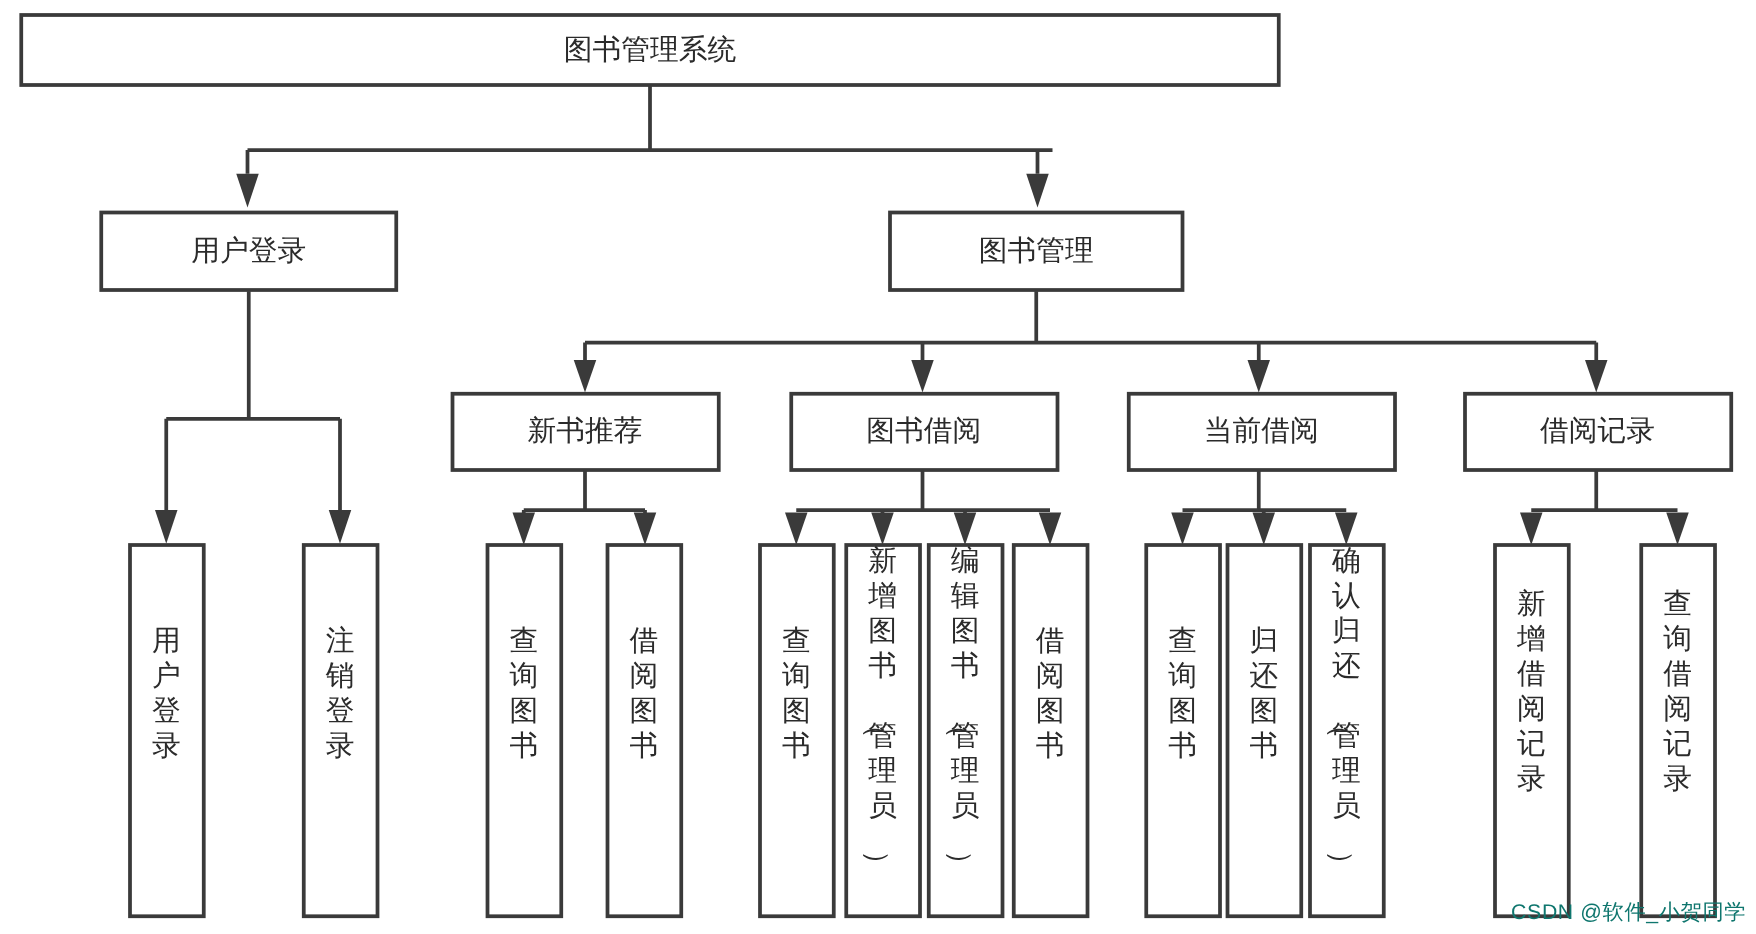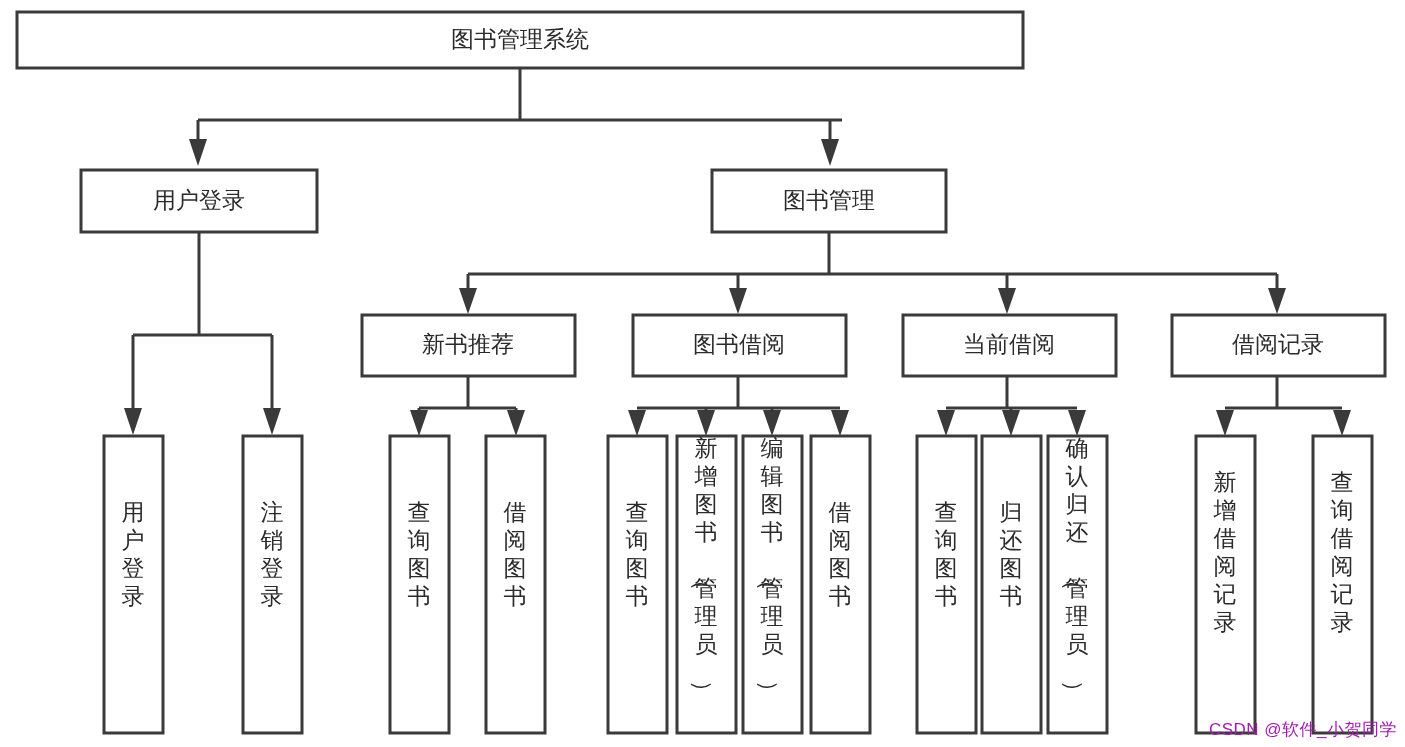--- a/index.html
+++ b/index.html
@@ -54,21 +54,21 @@
     font-size: 23px;
     fill: #2b2b2b;
     text-anchor: middle;
   }
   .watermark {
     position: absolute;
     right: 8px;
     bottom: 6px;
     font-family: "Liberation Sans", "DejaVu Sans", sans-serif;
     font-size: 17px;
-    color: #a21caf;
+    color: #0f766e;
     white-space: nowrap;
     letter-spacing: 0.5px;
   }
 </style>
 </head>
 <body>
 
 <div id="diagram-root">
 
   <svg id="tree-svg" viewBox="0 0 1405 747">

